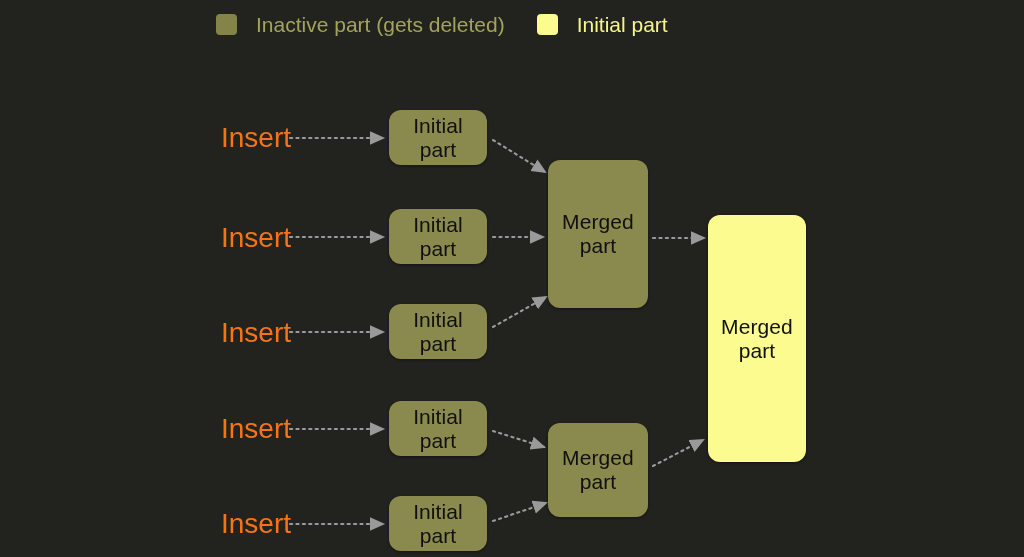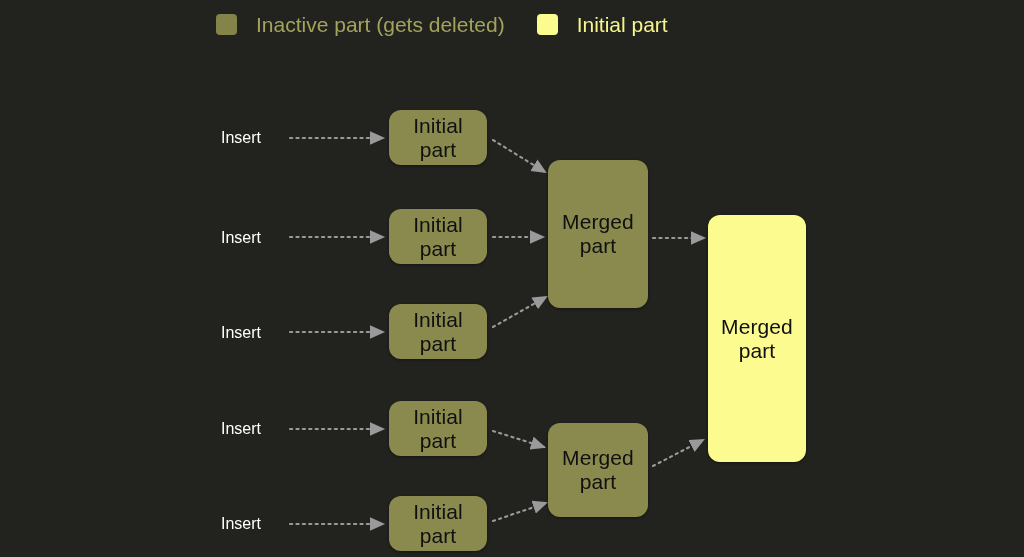--- a/index.html
+++ b/index.html
@@ -74,22 +74,22 @@
     font-size: 21px;
     line-height: 1.13;
     letter-spacing: 0.1px;
     box-shadow: 0 1px 3px rgba(0,0,0,0.45);
   }
   .node.inactive { background: #8a8a4e; }
   .node.active   { background: #fcfb8f; }
 
   .insert-label {
     position: absolute;
-    color: #ffffff;
-    font-size: 16px;
+    color: #f97316;
+    font-size: 28px;
     line-height: 21px;
     white-space: nowrap;
   }
 </style>
 </head>
 <body>
 
 <div id="stage">
 
   <div class="legend">

